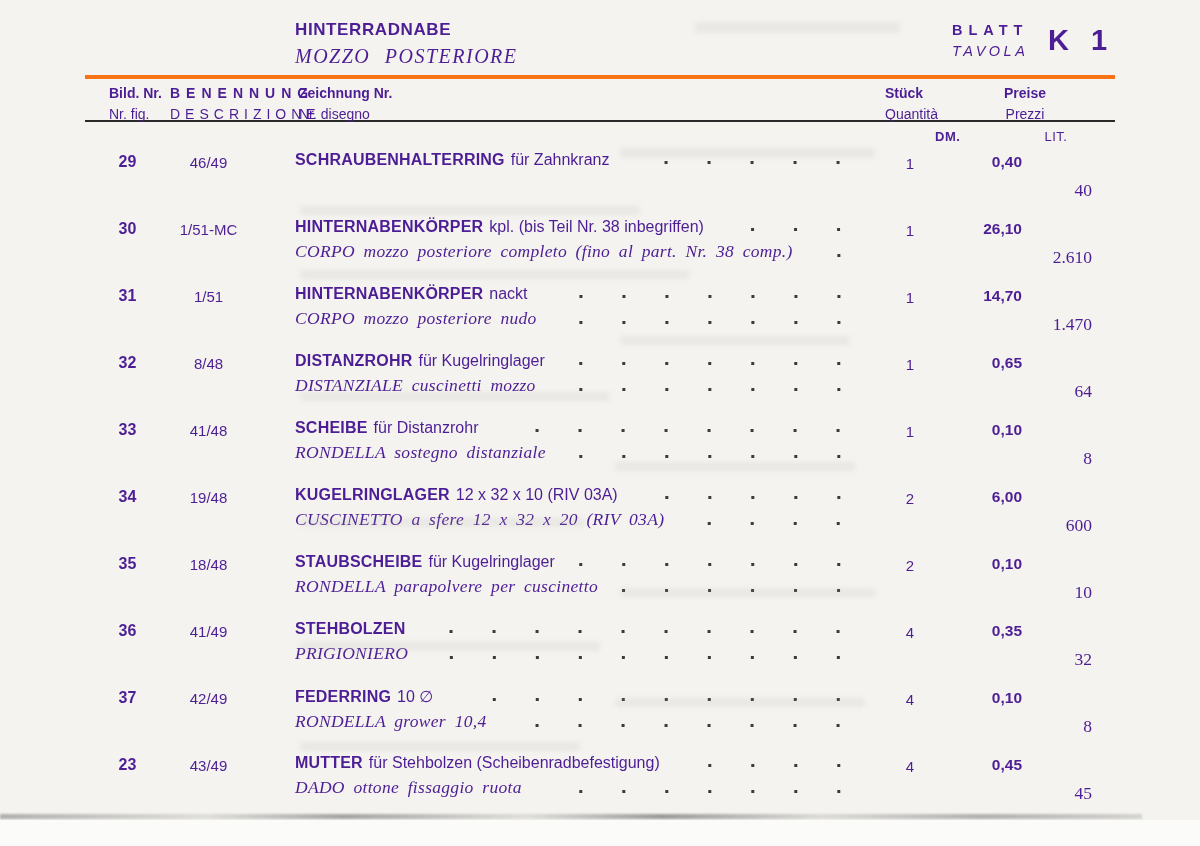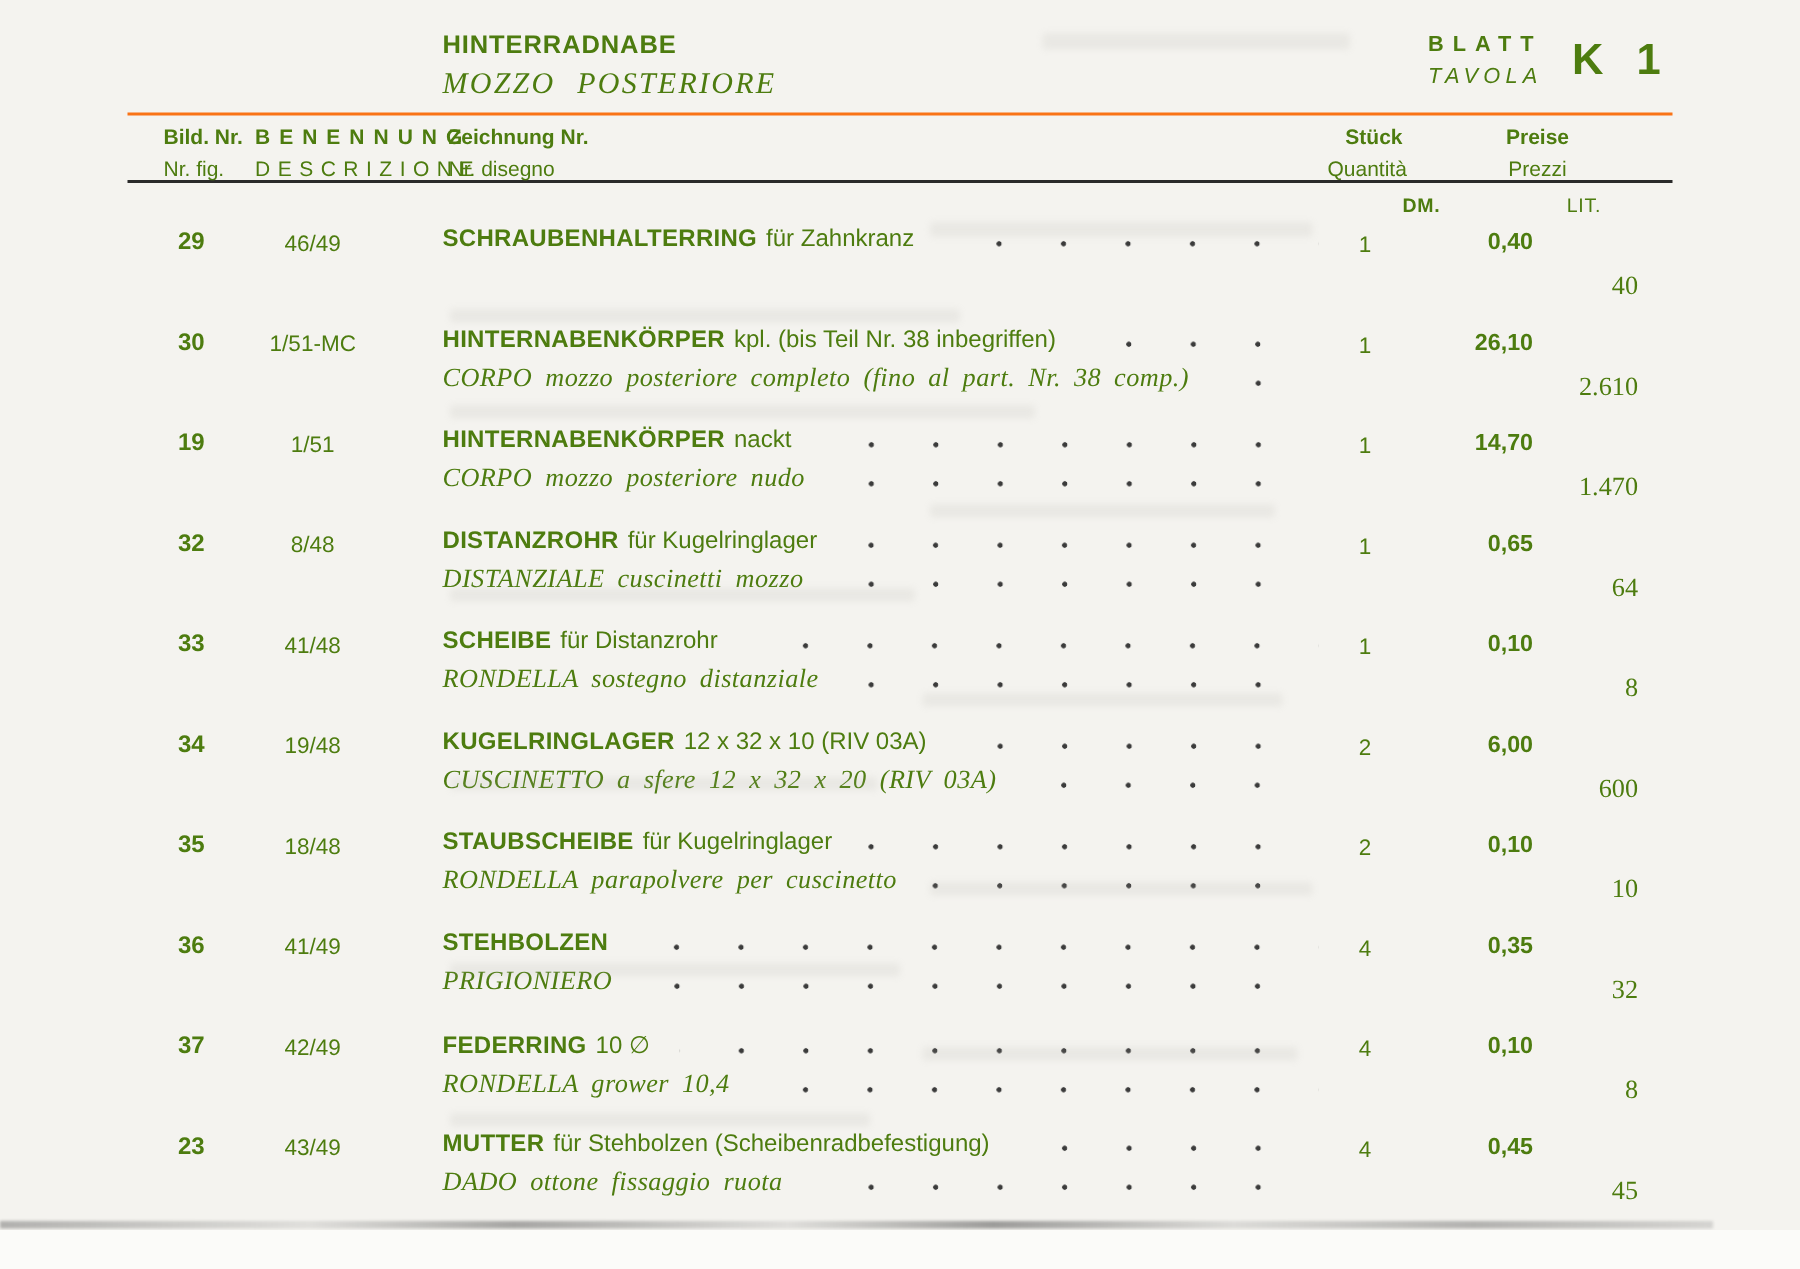--- a/index.html
+++ b/index.html
@@ -2,21 +2,21 @@
 <html><head>
 <meta charset="utf-8">
 <style>
   * { margin:0; padding:0; box-sizing:border-box; }
   html,body { background:#e8e7e3; }
   .page {
     position:relative;
     width:1200px; height:846px;
     background:#f4f3ef;
     font-family:"Liberation Sans", sans-serif;
-    color:#4d7c0f;
+    color:#4c1d95;
     overflow:hidden;
   }
 
   
   .masthead-titles { position:absolute; left:295px; top:20px; }
   .title-de { font-size:17px; font-weight:bold; letter-spacing:0.6px; }
   .title-it {
     font-family:"Liberation Serif", serif; font-style:italic;
     font-size:20px; letter-spacing:1.5px; word-spacing:8px; margin-top:5px;
   }
@@ -27,32 +27,32 @@
     position:absolute; left:1048px; top:24px;
     font-size:29px; font-weight:bold; letter-spacing:7px; white-space:nowrap;
   }
 
   
   .cols { display:grid; grid-template-columns:85px 125px 590px 50px 90px 90px; }
 
   
   .thead {
     position:absolute; left:85px; top:75px; width:1030px; height:47px;
-    border-top:2px solid #f97316; border-bottom:2px solid #2a2a2a;
+    border-top:4px solid #f97316; border-bottom:2px solid #2a2a2a;
     display:grid; grid-template-columns:85px 125px 590px 50px 180px;
     padding-top:6px;
   }
   .th .l1 { font-size:14px; font-weight:bold; white-space:nowrap; }
   .th .l2 { font-size:14px; margin-top:5px; white-space:nowrap; }
   .th-fig { padding-left:24px; }
   .th-draw { padding-left:4px; }
   .th-name { text-align:center; }
   .th-name .l1 { letter-spacing:6px; }
   .th-name .l2 { letter-spacing:5px; }
-  .th-qty { text-align:right; }
+  .th-qty { text-align:left; }
   .th-price { text-align:center; }
 
   
   .currency-row { position:absolute; left:85px; top:129px; width:1030px; }
   .cur-dm { grid-column:5; text-align:left; padding-right:6px; font-size:13px; font-weight:bold; letter-spacing:0.5px; }
   .cur-lit { grid-column:6; text-align:center; padding-right:28px; font-size:13px; letter-spacing:0.5px; }
 
   
   .rows { position:absolute; left:85px; top:150px; width:1030px; }
   .row { height:67px; }
@@ -167,21 +167,21 @@
         <span class="it-text">CORPO mozzo posteriore completo (fino al part. Nr. 38 comp.)</span>
         <span class="leader"></span>
       </div>
     </div>
     <div class="c-qty">1</div>
     <div class="c-dm">26,10</div>
     <div class="c-lit">2.610</div>
   </div>
 
   <div class="row cols">
-    <div class="c-fig">19</div>
+    <div class="c-fig">31</div>
     <div class="c-draw">1/51</div>
     <div class="c-desc">
       <div class="line line-de">
         <span class="de-bold">HINTERNABENKÖRPER</span>
         <span class="de-rest">nackt</span>
         <span class="leader"></span>
       </div>
       <div class="line line-it">
         <span class="it-text">CORPO mozzo posteriore nudo</span>
         <span class="leader"></span>

